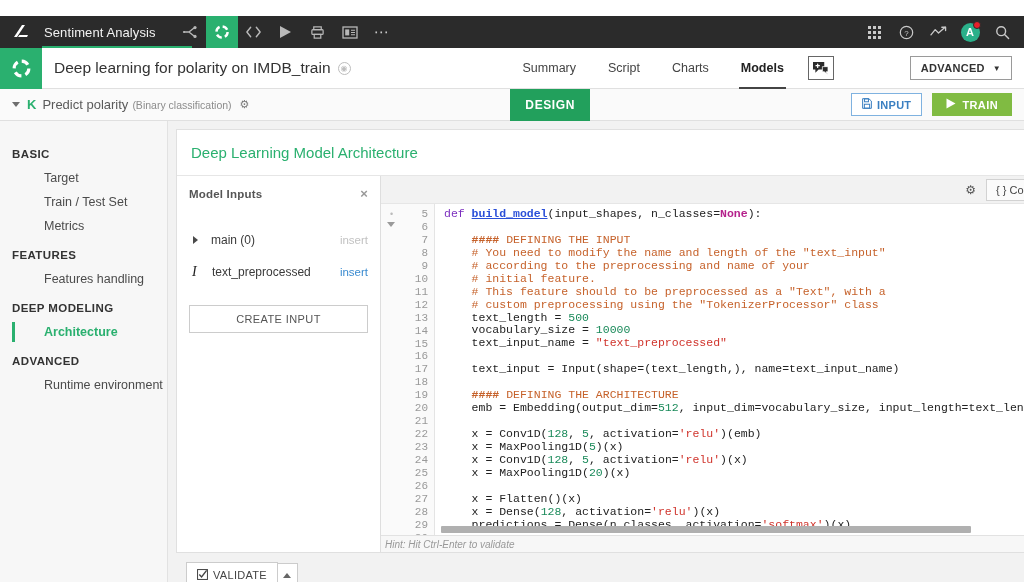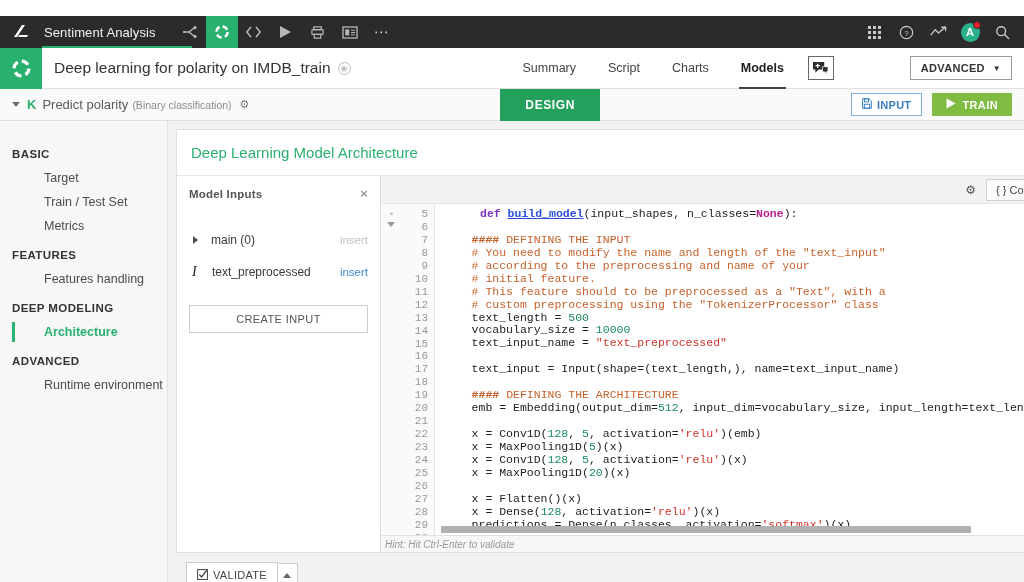--- a/index.html
+++ b/index.html
@@ -89,21 +89,21 @@
   .caret-down {
     width: 0; height: 0; border-left: 4.5px solid transparent; border-right: 4.5px solid transparent;
     border-top: 5.5px solid #6e6e6e; margin: 0 7px 0 12px;
   }
   .recipe-k { color: #2ab06f; font-weight: bold; font-size: 13px; margin-right: 6px;}
   .recipe-title { font-size: 13px; color: #5a5a5a; }
   .recipe-sub { font-size: 10.5px; color: #8c8c8c; margin-left: 4px; }
   .recipe-gear { margin-left: 8px; color: #7a7a7a; font-size: 11px; cursor:pointer;}
   .design-tab {
     margin-left: auto; background: #22a05c; color: #fff; font-size: 12px; font-weight: bold;
-    height: 32px; width: 100px; display: flex; align-items: center; justify-content: center;
+    height: 32px; width: 80px; display: flex; align-items: center; justify-content: center;
     letter-spacing: .6px; cursor: pointer;
   }
   .result-tab {
     background: #fafafa; color: #22a05c; font-size: 12px; font-weight: bold;
     height: 32px; width: 100px; display: flex; align-items: center; justify-content: center;
     letter-spacing: .6px; cursor: pointer;
   }
   .save-btn {
     margin-left: auto; border: 1px solid #7fb2e0; background: #fff; color: #3a7fc1;
     font-size: 11px; font-weight: bold; padding: 4px 10px; display:flex; align-items:center;
@@ -203,21 +203,21 @@
     text-align: right; padding-right: 6px; padding-top: 4px;
     font-family: "Liberation Mono", monospace; font-size: 11px; color: #999;
     line-height: 12.95px;
   }
   .code-text {
     flex: 1; padding-top: 4px; padding-left: 9px; overflow: hidden;
     font-family: "Liberation Mono", monospace; font-size: 11.5px;
     line-height: 12.95px; color: #222; white-space: pre;
   }
   .code-text .ln { height: 12.95px; }
-  .k-def { color: #7b2fbe; font-weight: bold; margin-left: 36px; }
+  .k-def { color: #7b2fbe; font-weight: normal; }
   .k-fn  { color: #2a4fd8; font-weight: bold; text-decoration: underline; }
   .k-none{ color: #b5228c; font-weight: bold; }
   .k-cmt { color: #c6622b; }
   .k-cmt-b { color: #c6622b; font-weight: bold; }
   .k-num { color: #1a8a5a; }
   .k-str { color: #d0342c; }
   .hscroll {
     position: absolute; left: 60px; bottom: 2px; height: 7px; width: 530px;
     background: #b0b0b0; border-radius: 1px;
   }

